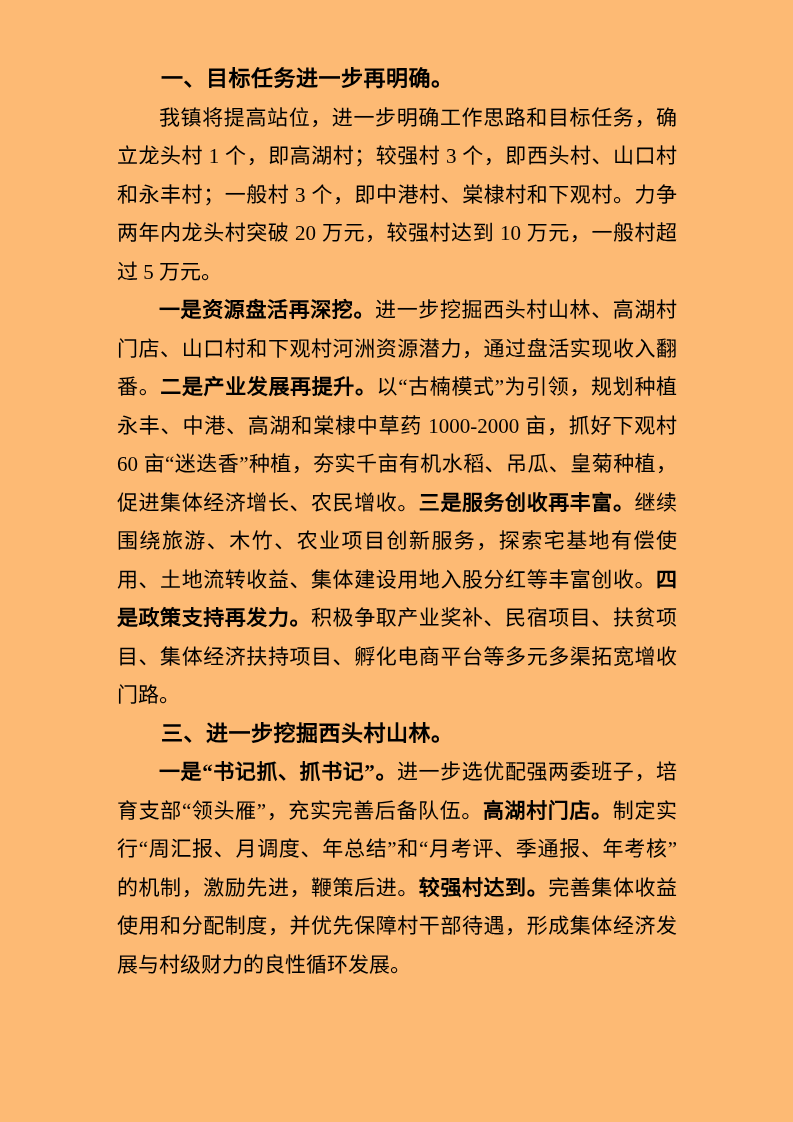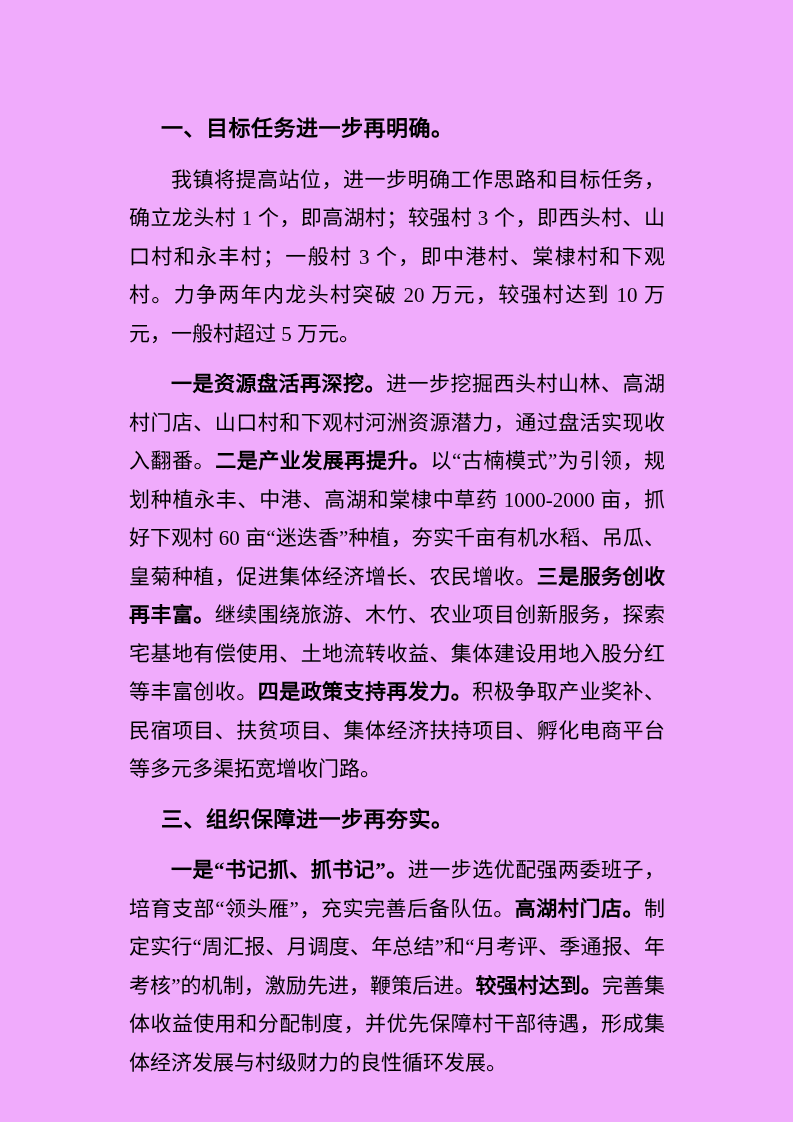--- a/index.html
+++ b/index.html
@@ -9,22 +9,22 @@
   }
   body {
     width: 793px;
     height: 1122px;
     overflow: hidden;
   }
   .page {
     box-sizing: border-box;
     width: 793px;
     height: 1122px;
-    background: #f0abfc;
-    padding: 110px 116px 0 117px;
+    background: #fdba74;
+    padding: 60px 116px 0 117px;
     color: #000000;
   }
   .doc-body {
     width: 560px;
   }
   .heading {
     font-family: "Liberation Sans", "DejaVu Sans", sans-serif;
     font-weight: bold;
     font-size: 22px;
     line-height: 38.5px;
@@ -34,34 +34,34 @@
     text-align: left;
   }
   .para {
     font-family: "Liberation Serif", "DejaVu Serif", serif;
     font-size: 21px;
     line-height: 38.5px;
     text-indent: 2em;
     text-align: justify;
     text-justify: inter-character;
     color: #000000;
-    margin: 12px;
+    margin: 0;
   }
   .run {
     font-weight: normal;
   }
   .run.lead {
     font-weight: bold;
   }
 </style>
 </head>
 <body>
 
 <div class="page">
   <div class="doc-body">
 
   <div class="heading">一、目标任务进一步再明确。</div>
       <p class="para"><span class="run">我镇将提高站位，进一步明确工作思路和目标任务，确立龙头村 1 个，即高湖村；较强村 3 个，即西头村、山口村和永丰村；一般村 3 个，即中港村、棠棣村和下观村。力争两年内龙头村突破 20 万元，较强村达到 10 万元，一般村超过 5 万元。</span></p>
       <p class="para"><span class="run lead">一是资源盘活再深挖。</span><span class="run">进一步挖掘西头村山林、高湖村门店、山口村和下观村河洲资源潜力，通过盘活实现收入翻番。</span><span class="run lead">二是产业发展再提升。</span><span class="run">以“古楠模式”为引领，规划种植永丰、中港、高湖和棠棣中草药 1000-2000 亩，抓好下观村 60 亩“迷迭香”种植，夯实千亩有机水稻、吊瓜、皇菊种植，促进集体经济增长、农民增收。</span><span class="run lead">三是服务创收再丰富。</span><span class="run">继续围绕旅游、木竹、农业项目创新服务，探索宅基地有偿使用、土地流转收益、集体建设用地入股分红等丰富创收。</span><span class="run lead">四是政策支持再发力。</span><span class="run">积极争取产业奖补、民宿项目、扶贫项目、集体经济扶持项目、孵化电商平台等多元多渠拓宽增收门路。</span></p>
-      <div class="heading">三、组织保障进一步再夯实。</div>
+      <div class="heading">三、进一步挖掘西头村山林。</div>
       <p class="para"><span class="run lead">一是“书记抓、抓书记”。</span><span class="run">进一步选优配强两委班子，培育支部“领头雁”，充实完善后备队伍。</span><span class="run lead">高湖村门店。</span><span class="run">制定实行“周汇报、月调度、年总结”和“月考评、季通报、年考核”的机制，激励先进，鞭策后进。</span><span class="run lead">较强村达到。</span><span class="run">完善集体收益使用和分配制度，并优先保障村干部待遇，形成集体经济发展与村级财力的良性循环发展。</span></p>
     </div>
 </div>
 
 </body></html>

